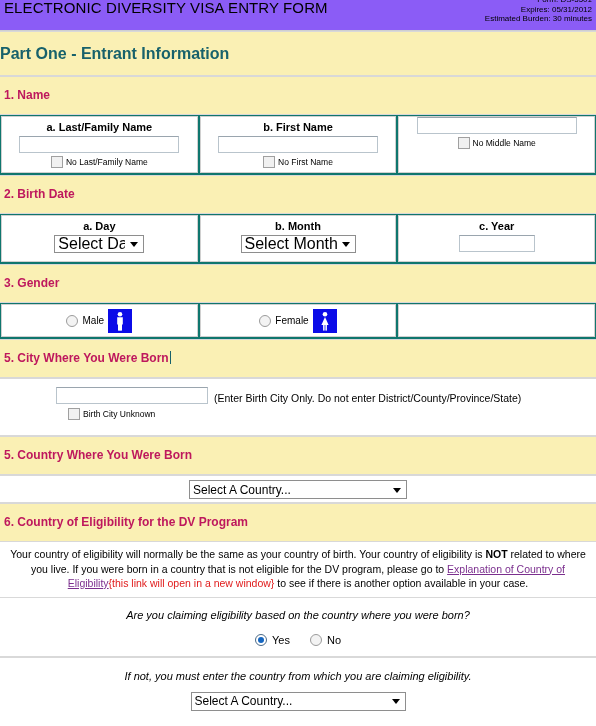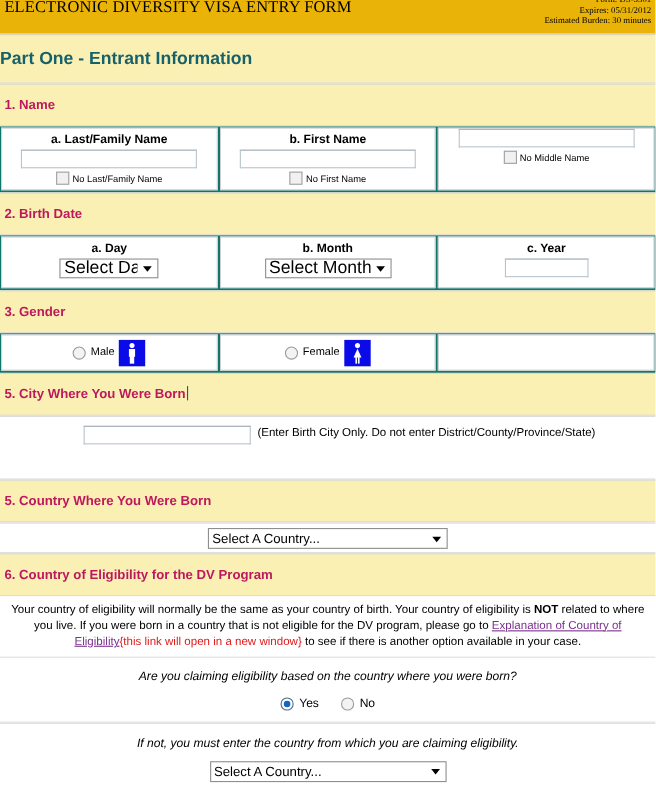--- a/index.html
+++ b/index.html
@@ -14,22 +14,21 @@
     font-size: 11px;
     color: #000000;
     overflow: hidden;
   }
 
   
   .topbar {
     position: relative;
     height: 30px;
     border-bottom: 1px solid #cfcfcf;
-    background: #eab308;
-    font-family: Liberation Serif, serif;
+    background: #8b5cf6;
   }
   .form-title {
     position: absolute;
     left: 4px;
     top: -1px;
     font-size: 15px;
     letter-spacing: 0.1px;
     color: #000;
     white-space: nowrap;
   }
@@ -206,23 +205,23 @@
   
   .row {
     background: #fff;
     border-top: 1px solid #d9d9d9;
     border-bottom: 1px solid #d9d9d9;
     box-sizing: border-box;
   }
   .city-row { height: 58px; padding-top: 8px; box-sizing: border-box; }
   .city-line {
     display: flex;
-    align-items: flex-start;
+    align-items: flex-end;
     gap: 6px;
-    padding-left: 76px;
+    padding-left: 56px;
   }
   .city-hint { font-size: 10.5px; }
   .city-chk {
     display: flex;
     align-items: center;
     gap: 3px;
     padding-left: 68px;
     margin-top: 4px;
     font-size: 8.5px;
   }
@@ -399,20 +398,24 @@
 </div>
 
 <div class="band band-sec">
   <span>5. City Where You Were Born</span><span class="caret"></span>
 </div>
 <div class="row city-row">
   <div class="city-line">
     <input class="txt city" type="text" value="" style="">
     <span class="city-hint">(Enter Birth City Only. Do not enter District/County/Province/State)</span>
   </div>
+  <div class="city-chk">
+    <span class="chk"></span>
+    <span>Birth City Unknown</span>
+  </div>
 </div>
 
 <div class="band band-sec">5. Country Where You Were Born</div>
 <div class="row country-row center-row">
   <div class="selwrap">
     <select class="sel country">
       <option>Select A Country...</option>
     </select>
     <span class="arrow"></span>
   </div>

